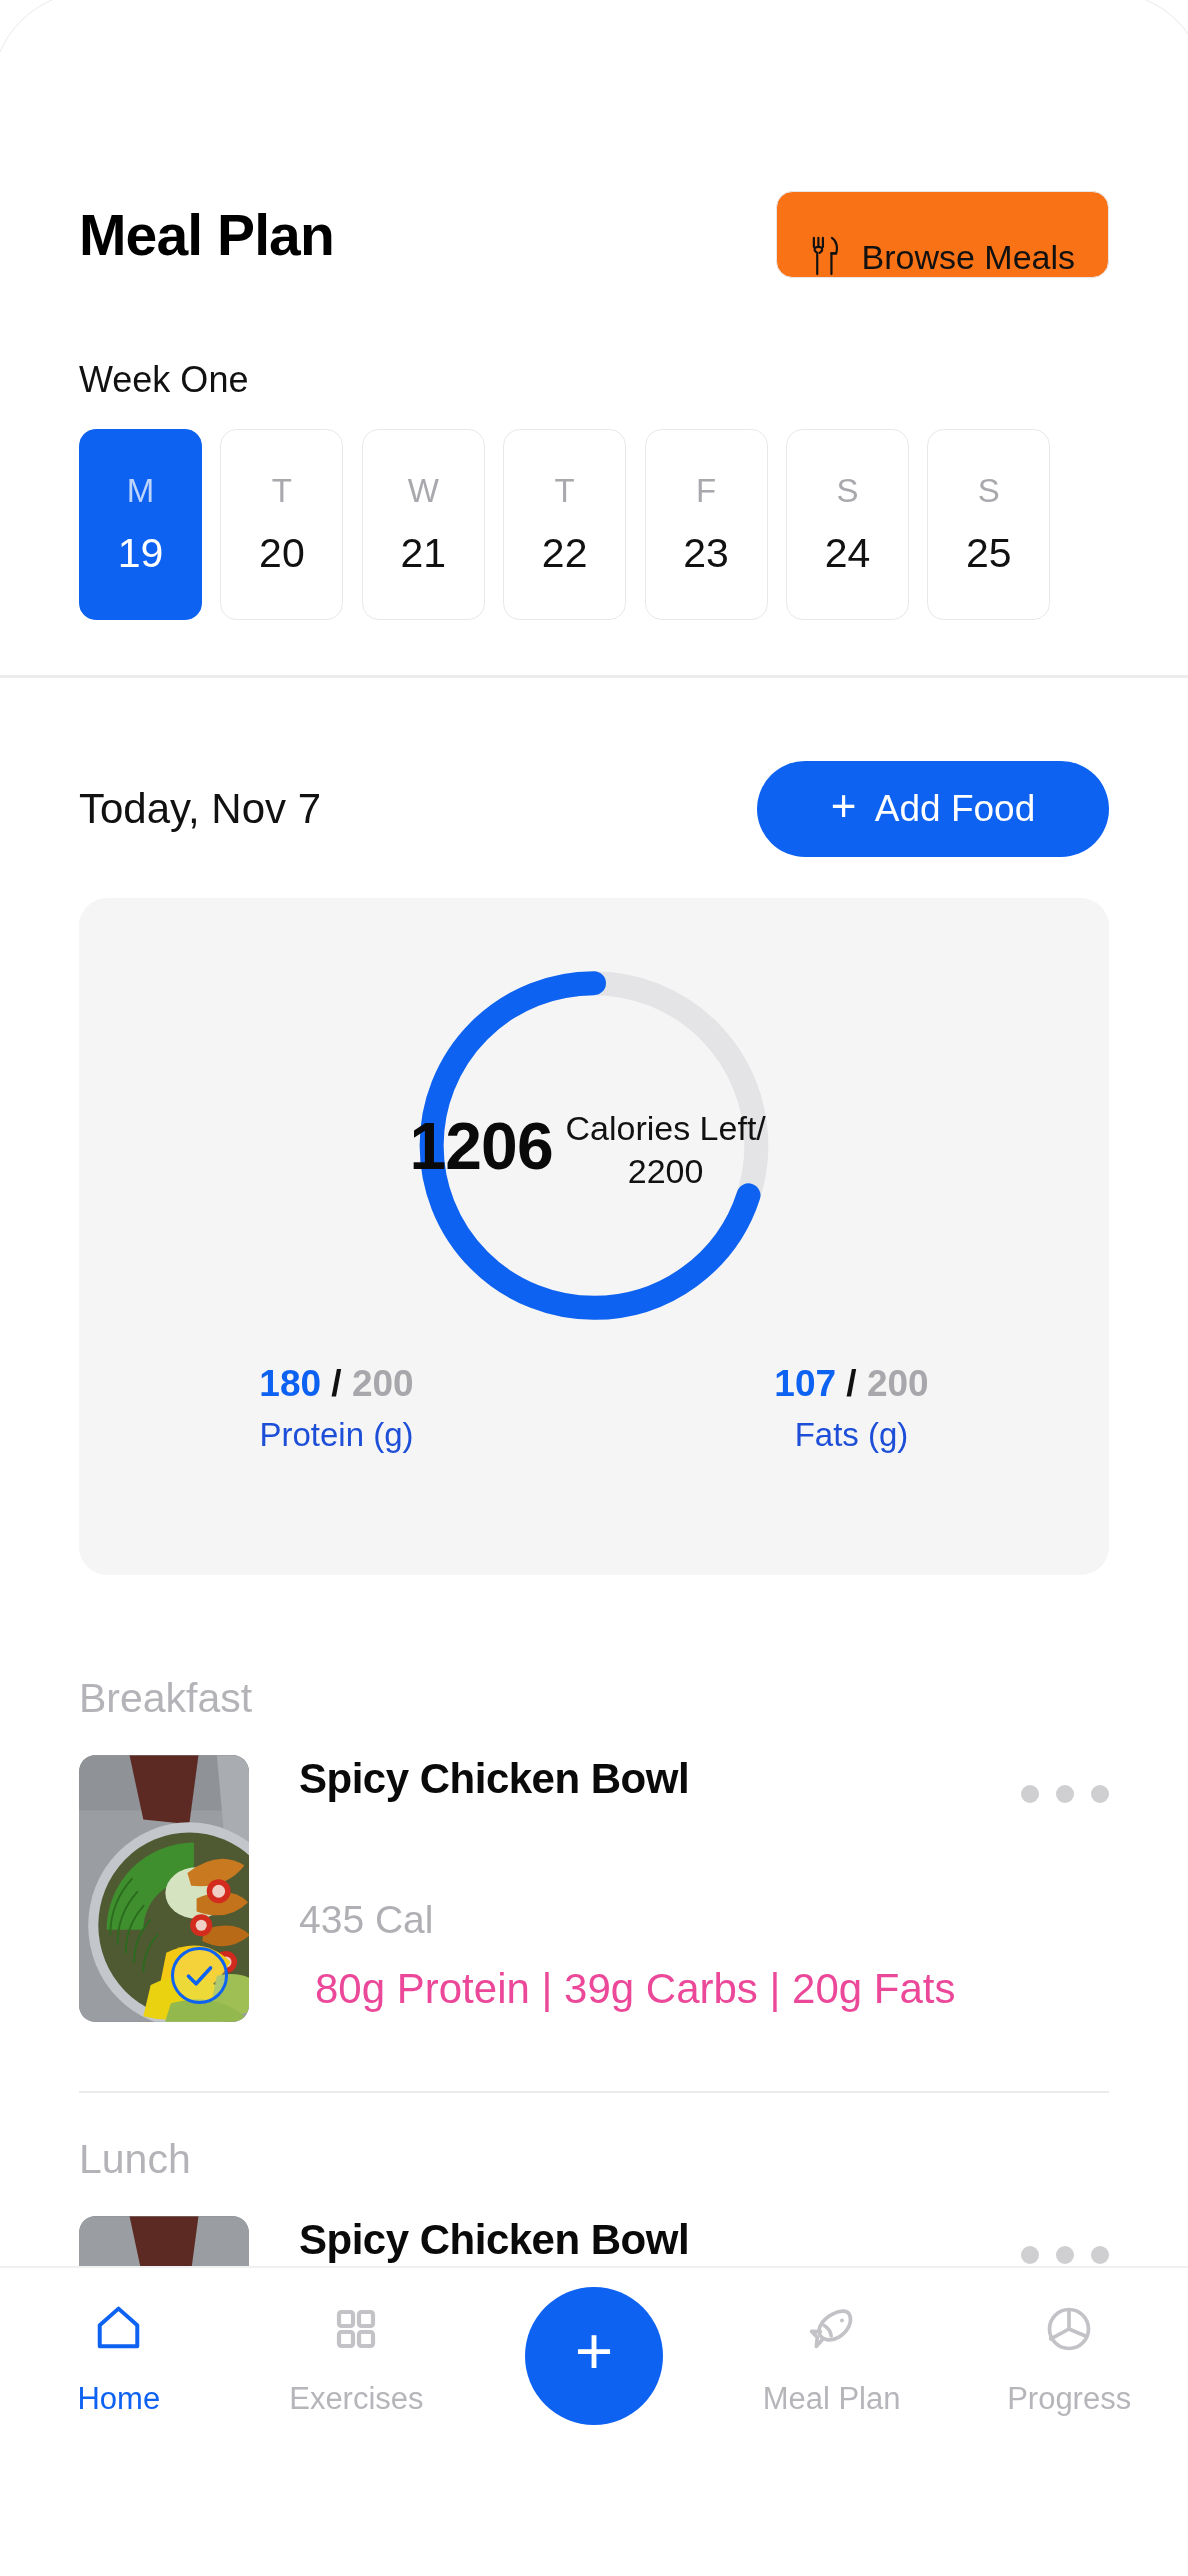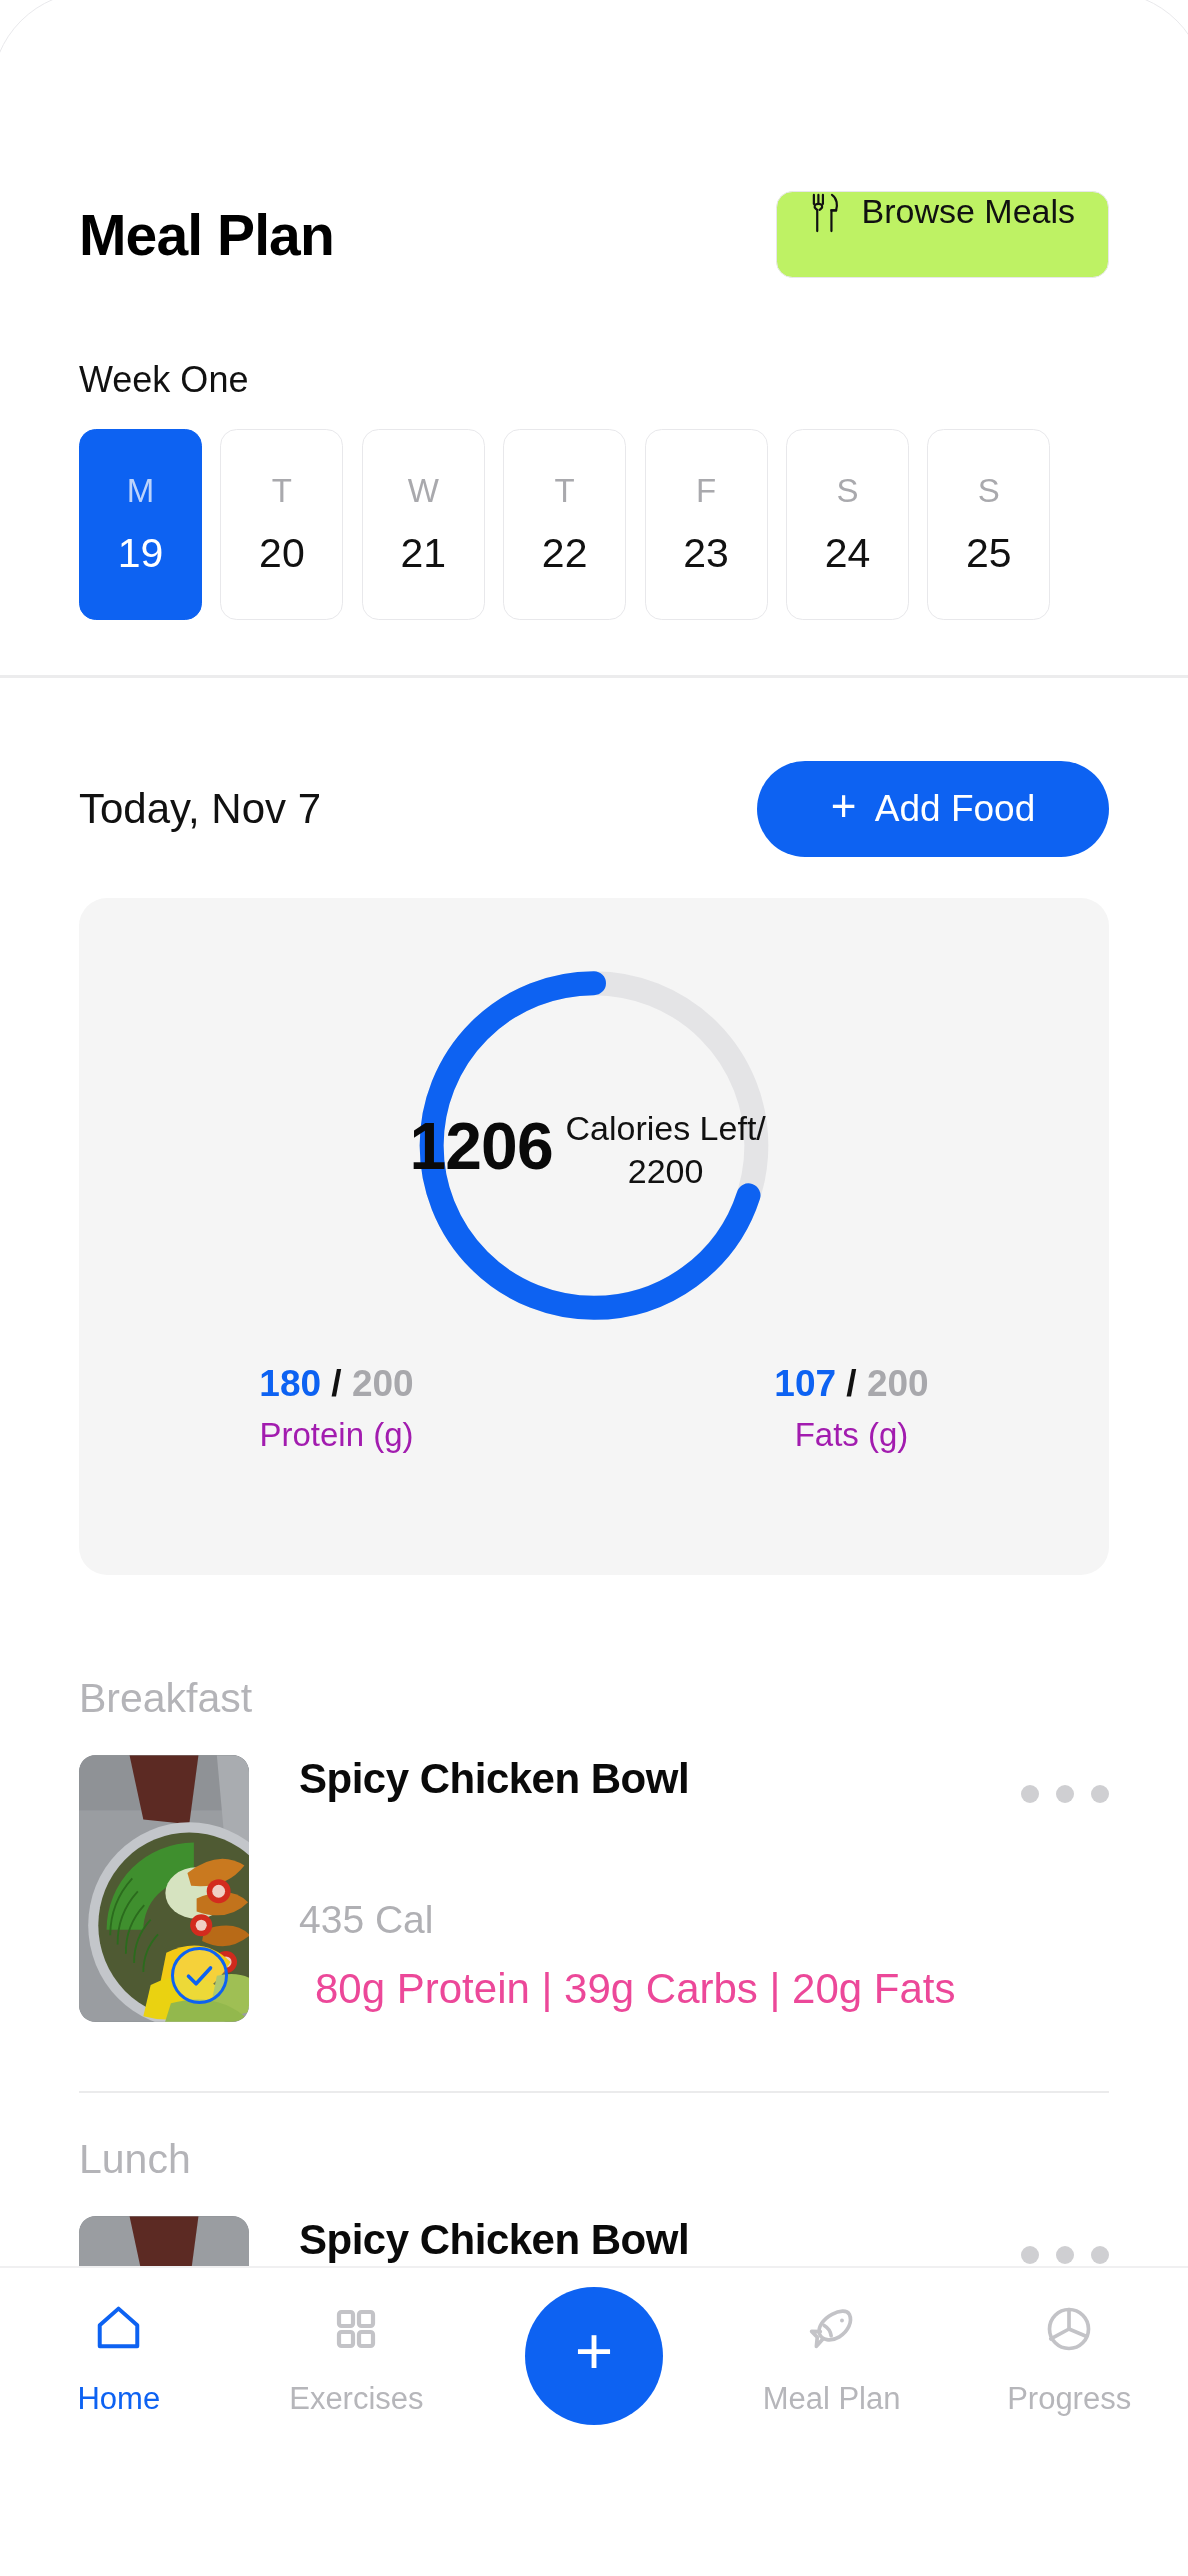--- a/index.html
+++ b/index.html
@@ -42,27 +42,27 @@
     padding: 0 79px 0 79px;
   }
   .page-title {
     font-size: 57px;
     font-weight: bold;
     color: #000000;
     letter-spacing: -0.9px;
   }
   .browse-btn {
     display: flex;
-    align-items: flex-start;
+    align-items: flex-end;
     gap: 20px;
     height: 87px;
     padding: 0 33px;
     border: 1.8px solid #e7e7ea;
     border-radius: 16.6px;
-    background: #bef264;
+    background: #f97316;
   }
   .browse-btn .label {
     font-size: 34px;
     color: #111111;
   }
   .fork-knife { width: 31px; height: 42px; display:block; }
 
   
   .week-label {
     position: absolute;
@@ -201,21 +201,21 @@
   }
   .macro .vals {
     font-size: 37px;
     font-weight: bold;
   }
   .macro .vals .cur { color: #0d62f2; }
   .macro .vals .slash { color: #111111; font-weight: bold; }
   .macro .vals .tot { color: #a8a8ac; }
   .macro .name {
     font-size: 33px;
-    color: #a21caf;
+    color: #1d4ed8;
   }
 
   
   .meal-heading {
     position: absolute;
     left: 79px;
     font-size: 41px;
     color: #b4b4b8;
   }
   #heading-breakfast { top: 1675px; }

